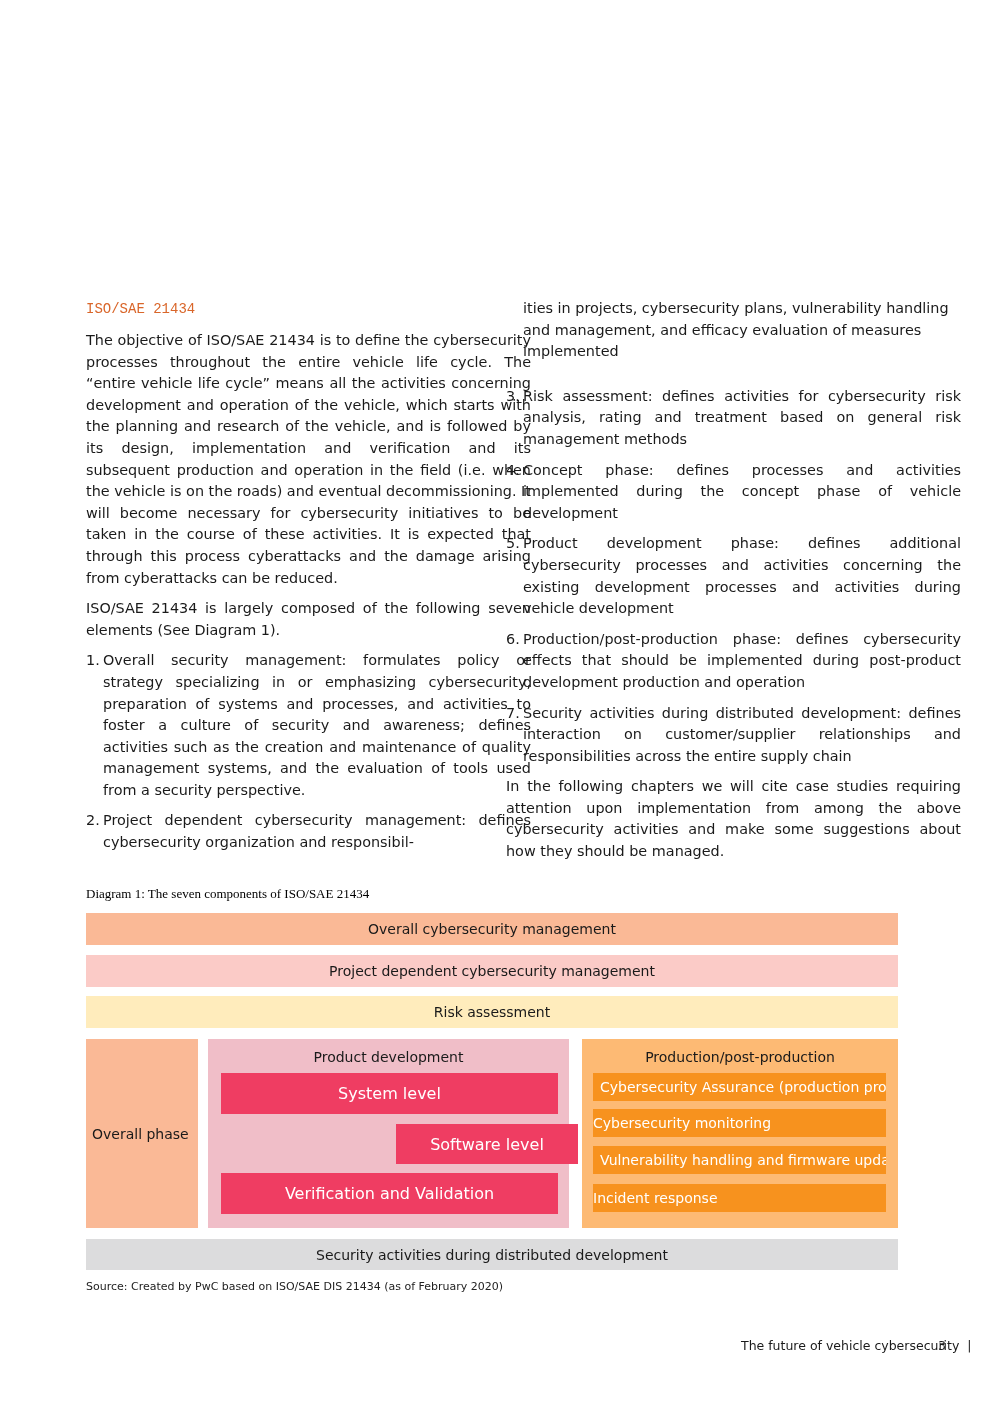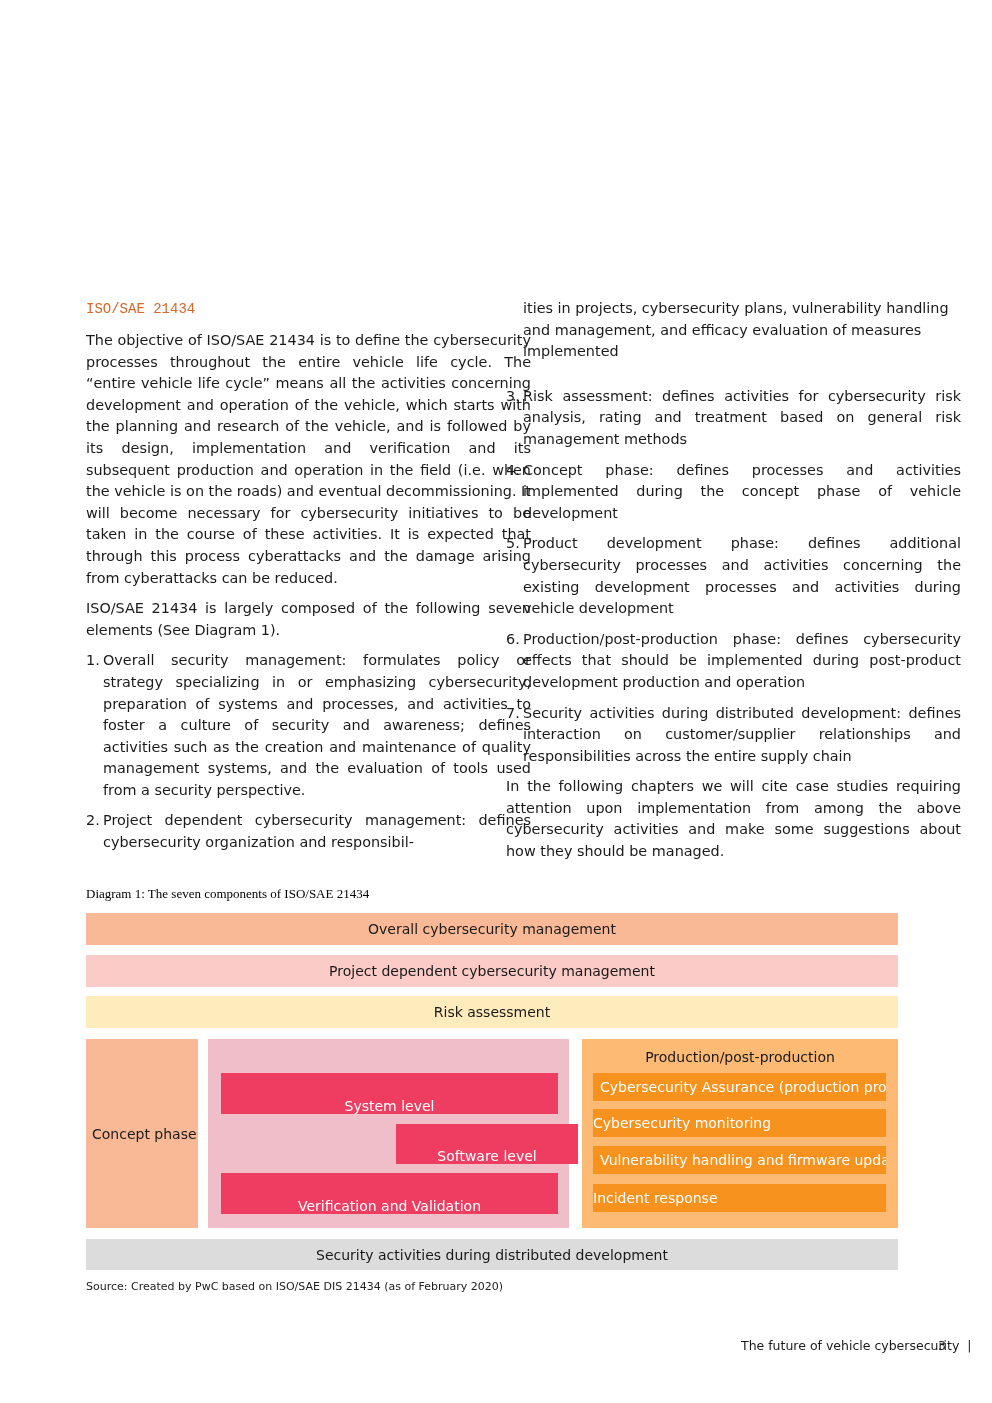--- a/index.html
+++ b/index.html
@@ -46,22 +46,22 @@
 
     .product {
       position: absolute; left: 208px; top: 1039px; width: 361px; height: 189px;
       background: #f0bec8;
     }
     .product .title {
       position: absolute; left: 0; right: 0; top: 10px; text-align: center;
       font-size: 14px; color: #1a1a1a;
     }
     .pbox {
-      position: absolute; background: #ef3d62; color: #fff; font-size: 14px;
-      display: flex; align-items: flex-end; justify-content: center;
+      position: absolute; background: #ef3d62; color: #fff; font-size: 16px;
+      display: flex; align-items: center; justify-content: center;
     }
     .pbox-system { left: 13px; top: 34px; width: 337px; height: 41px; }
     .pbox-hw { left: 13px; top: 85px; width: 162px; height: 40px; }
     .pbox-sw { left: 188px; top: 85px; width: 182px; height: 40px; }
     .pbox-vv { left: 13px; top: 134px; width: 337px; height: 41px; }
 
     .production {
       position: absolute; left: 582px; top: 1039px; width: 316px; height: 189px;
       background: #fdba74;
     }
@@ -142,24 +142,25 @@
   <span>Overall cybersecurity management</span>
 </div>
 <div class="bar bar-project">
   <span>Project dependent cybersecurity management</span>
 </div>
 <div class="bar bar-risk">
   <span>Risk assessment</span>
 </div>
 
 <div class="concept">
-  <span>Concept phase</span>
+  <span>Overall phase</span>
 </div>
 
 <div class="product">
+  <div class="title">Product development</div>
   <div class="pbox pbox-system">
     <span>System level</span>
   </div>
   <div class="pbox pbox-sw">
     <span>Software level</span>
   </div>
   <div class="pbox pbox-vv">
     <span>Verification and Validation</span>
   </div>
 </div>

